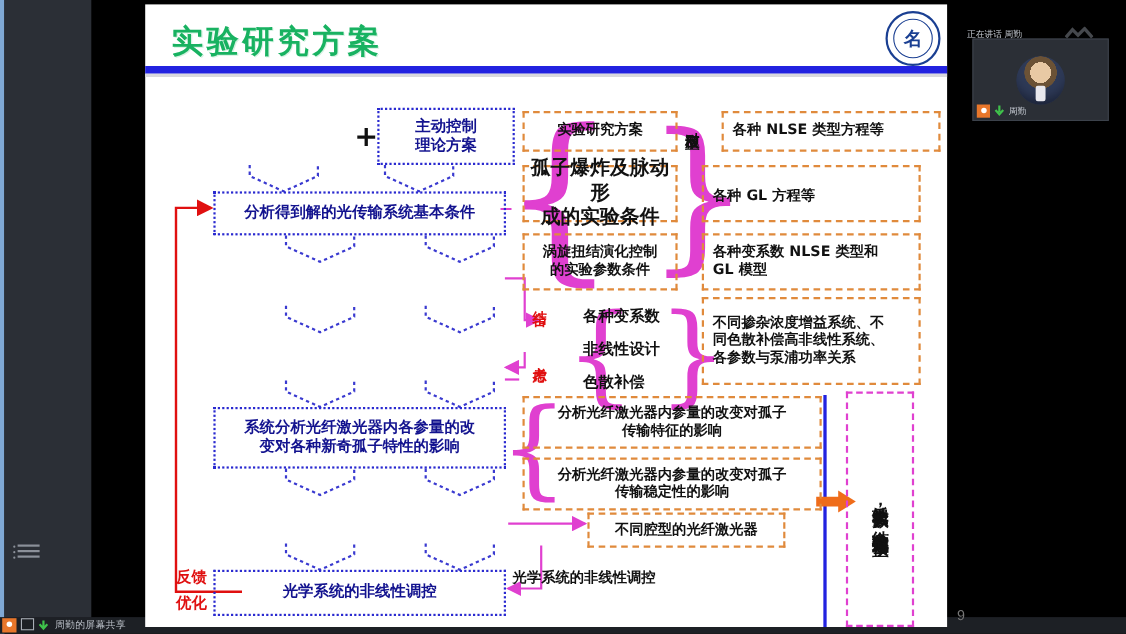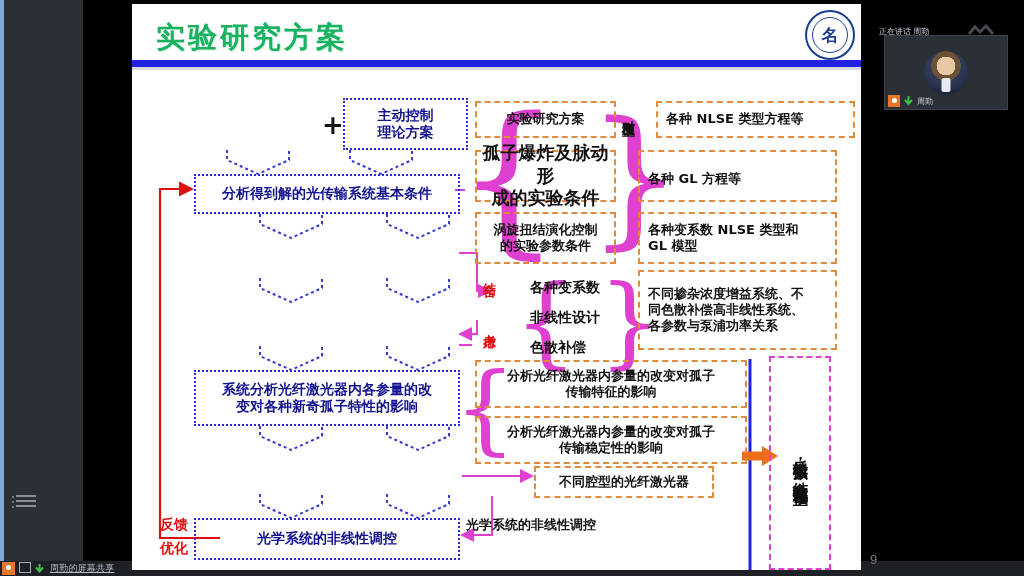--- a/index.html
+++ b/index.html
@@ -14,21 +14,21 @@
   .rail-icon i{display:block;height:2px;background:#8b9099;margin-bottom:3px;}
   .rail-icon i:nth-child(1){width:16px;} .rail-icon i:nth-child(2){width:16px;} .rail-icon i:nth-child(3){width:16px;}
   .rail-icon b{position:absolute;left:-4px;width:2px;height:2px;background:#8b9099;border-radius:50%;}
 
   .taskbar{position:absolute;left:0;bottom:0;width:1024px;height:15px;background:#1d2025;}
   .tb-sq{position:absolute;left:2px;bottom:1px;width:13px;height:13px;background:#e8762a;}
   .tb-sq:after{content:"";position:absolute;left:4px;top:3px;width:5px;height:5px;border-radius:50%;background:#fff;}
   .tb-i2{position:absolute;left:19px;bottom:3px;width:10px;height:9px;border:1px solid #a8adb5;}
   .tb-i3{position:absolute;left:34px;bottom:2px;width:11px;height:11px;}
   .tb-i3 svg{display:block;}
-  .tb-text{position:absolute;left:50px;bottom:2px;font-size:9px;color:#b9bec6;letter-spacing:.2px;line-height:11px;text-decoration:underline;}
+  .tb-text{position:absolute;left:50px;bottom:2px;font-size:9px;color:#b9bec6;letter-spacing:.2px;line-height:11px;}
 
   
   .vid{position:absolute;left:884px;top:35px;width:122px;height:73px;background:#2b2f36;border:1px solid #3c424b;}
   .vid .avatar{position:absolute;left:50%;top:50%;transform:translate(-50%,-50%);width:44px;height:44px;border-radius:50%;
       background:radial-gradient(circle at 50% 34%, #e8c9a4 0 26%, #6b5236 26% 40%, #2e3a57 41% 100%);
       box-shadow:inset 0 -10px 10px -6px #1b2236;}
   .vid .avatar:after{content:"";position:absolute;left:50%;top:62%;transform:translateX(-50%);width:9px;height:14px;background:#e8e8ee;border-radius:2px;}
   .vid-label{position:absolute;left:3px;bottom:2px;display:flex;align-items:center;gap:3px;}
   .vid-label .ico1{width:12px;height:12px;background:#e8762a;position:relative;}
   .vid-label .ico1:after{content:"";position:absolute;left:3.5px;top:2.5px;width:5px;height:5px;border-radius:50%;background:#fff;}

